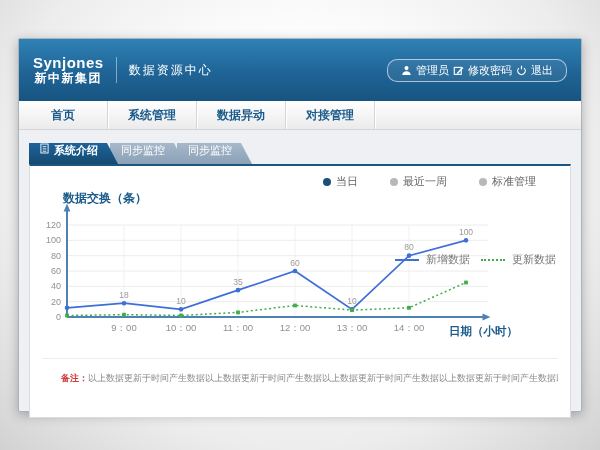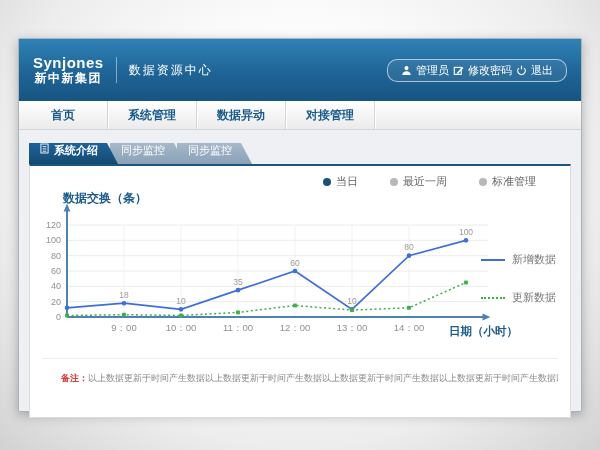--- a/index.html
+++ b/index.html
@@ -59,21 +59,21 @@
   }
   
   .filters{position:absolute;top:8px;right:34px;display:flex;gap:32px;align-items:center;}
   .filter{display:flex;align-items:center;gap:5px;font-size:11px;color:#666;cursor:pointer;}
   .dot{width:8px;height:8px;border-radius:50%;display:inline-block;}
   
   .ylabel{position:absolute;left:25px;top:24px;color:#1a5b8c;font-size:12px;font-weight:bold;margin-left:8px;}
   .xlabel{position:absolute;left:419px;top:158px;color:#1a5b8c;font-size:11.5px;font-weight:bold;}
   svg.chart{position:absolute;left:12px;top:36px;}
   
-  .legend{position:absolute;right:14px;top:86px;display:flex;flex-direction:column;gap:23px;}
+  .legend{position:absolute;right:14px;top:86px;display:flex;flex-direction:row;gap:11px;}
   .legend-item{display:flex;align-items:center;gap:7px;font-size:11px;color:#777;white-space:nowrap;}
   .swatch{width:24px;height:0;display:inline-block;}
   
   .note-row{
     position:absolute;left:12px;right:12px;top:192px;border-top:1px solid #ededed;
     padding:13px 8px 0 19px;font-size:9px;color:#8a8a8a;white-space:nowrap;overflow:hidden;
   }
   .note-prefix{color:#d03c3c;font-weight:bold;}
 </style>
 </head>

